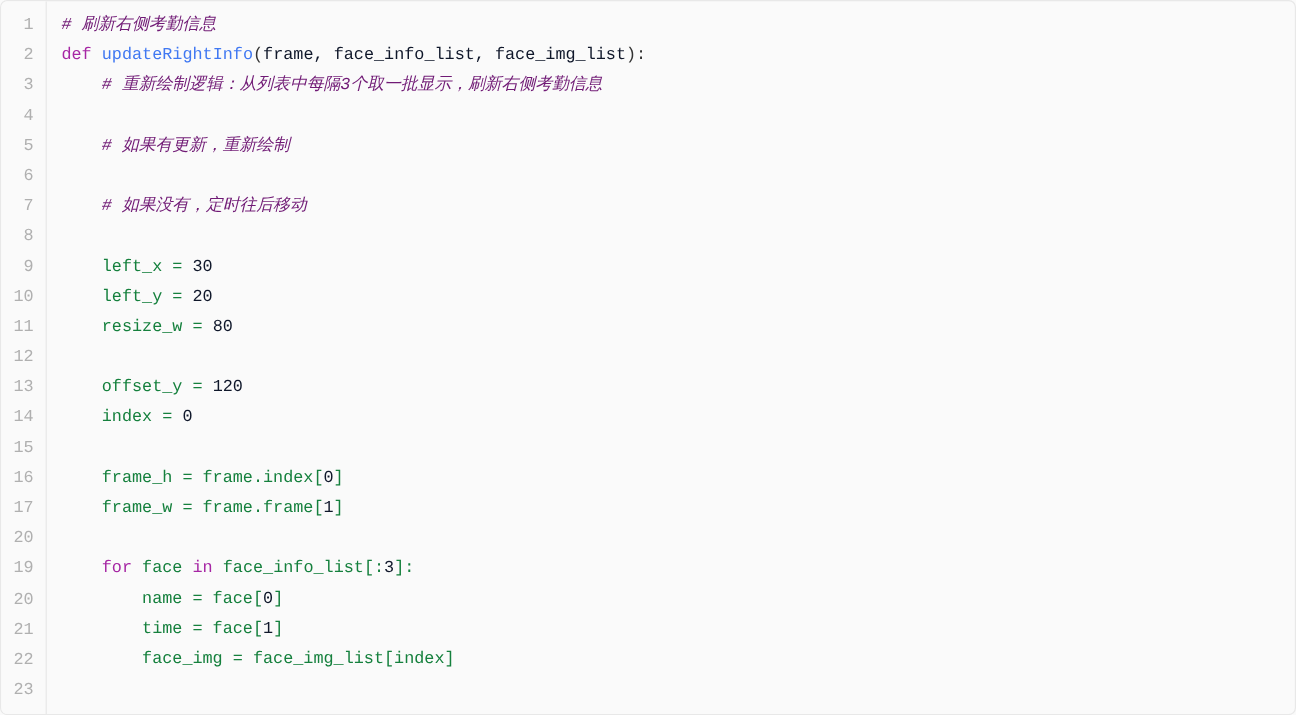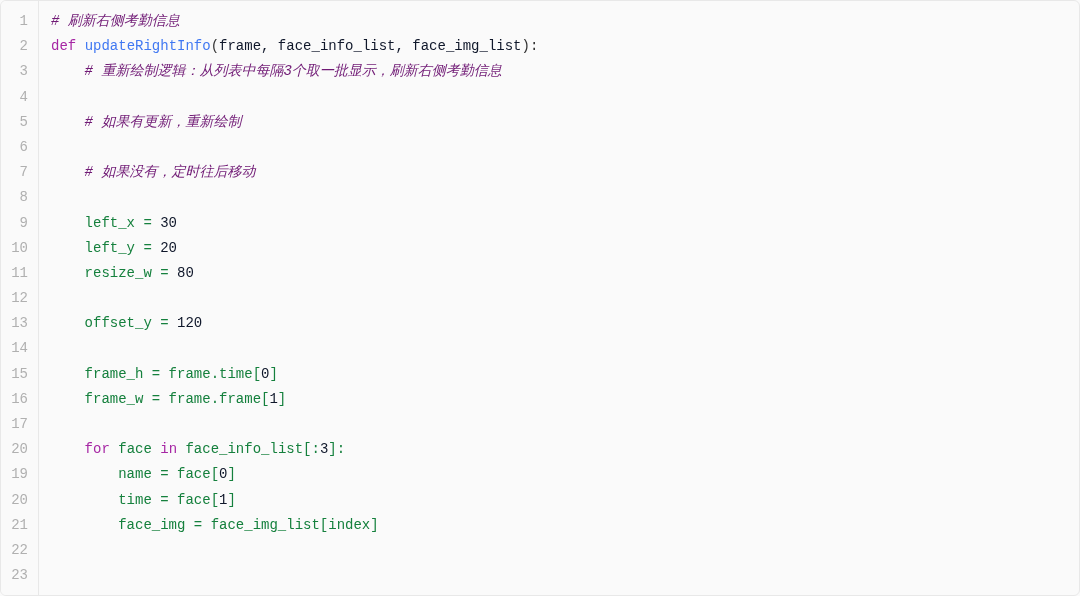--- a/index.html
+++ b/index.html
@@ -108,22 +108,23 @@
       <div class="code-line">&nbsp;</div>
       <div class="code-line"><span class="tok-text">    </span><span class="tok-comment"># 如果有更新，重新绘制</span></div>
       <div class="code-line">&nbsp;</div>
       <div class="code-line"><span class="tok-text">    </span><span class="tok-comment"># 如果没有，定时往后移动</span></div>
       <div class="code-line">&nbsp;</div>
       <div class="code-line"><span class="tok-text">    left_x = </span><span class="tok-number">30</span></div>
       <div class="code-line"><span class="tok-text">    left_y = </span><span class="tok-number">20</span></div>
       <div class="code-line"><span class="tok-text">    resize_w = </span><span class="tok-number">80</span></div>
       <div class="code-line">&nbsp;</div>
       <div class="code-line"><span class="tok-text">    offset_y = </span><span class="tok-number">120</span></div>
+      <div class="code-line"><span class="tok-text">    index = </span><span class="tok-number">0</span></div>
       <div class="code-line">&nbsp;</div>
-      <div class="code-line"><span class="tok-text">    frame_h = frame.time[</span><span class="tok-number">0</span><span class="tok-text">]</span></div>
+      <div class="code-line"><span class="tok-text">    frame_h = frame.index[</span><span class="tok-number">0</span><span class="tok-text">]</span></div>
       <div class="code-line"><span class="tok-text">    frame_w = frame.frame[</span><span class="tok-number">1</span><span class="tok-text">]</span></div>
       <div class="code-line">&nbsp;</div>
       <div class="code-line"><span class="tok-text">    </span><span class="tok-keyword">for</span><span class="tok-text"> face </span><span class="tok-keyword">in</span><span class="tok-text"> face_info_list[:</span><span class="tok-number">3</span><span class="tok-text">]:</span></div>
       <div class="code-line"><span class="tok-text">        name = face[</span><span class="tok-number">0</span><span class="tok-text">]</span></div>
       <div class="code-line"><span class="tok-text">        time = face[</span><span class="tok-number">1</span><span class="tok-text">]</span></div>
       <div class="code-line"><span class="tok-text">        face_img = face_img_list[index]</span></div>
       <div class="code-line">&nbsp;</div>
     </div>
 </div>
 

